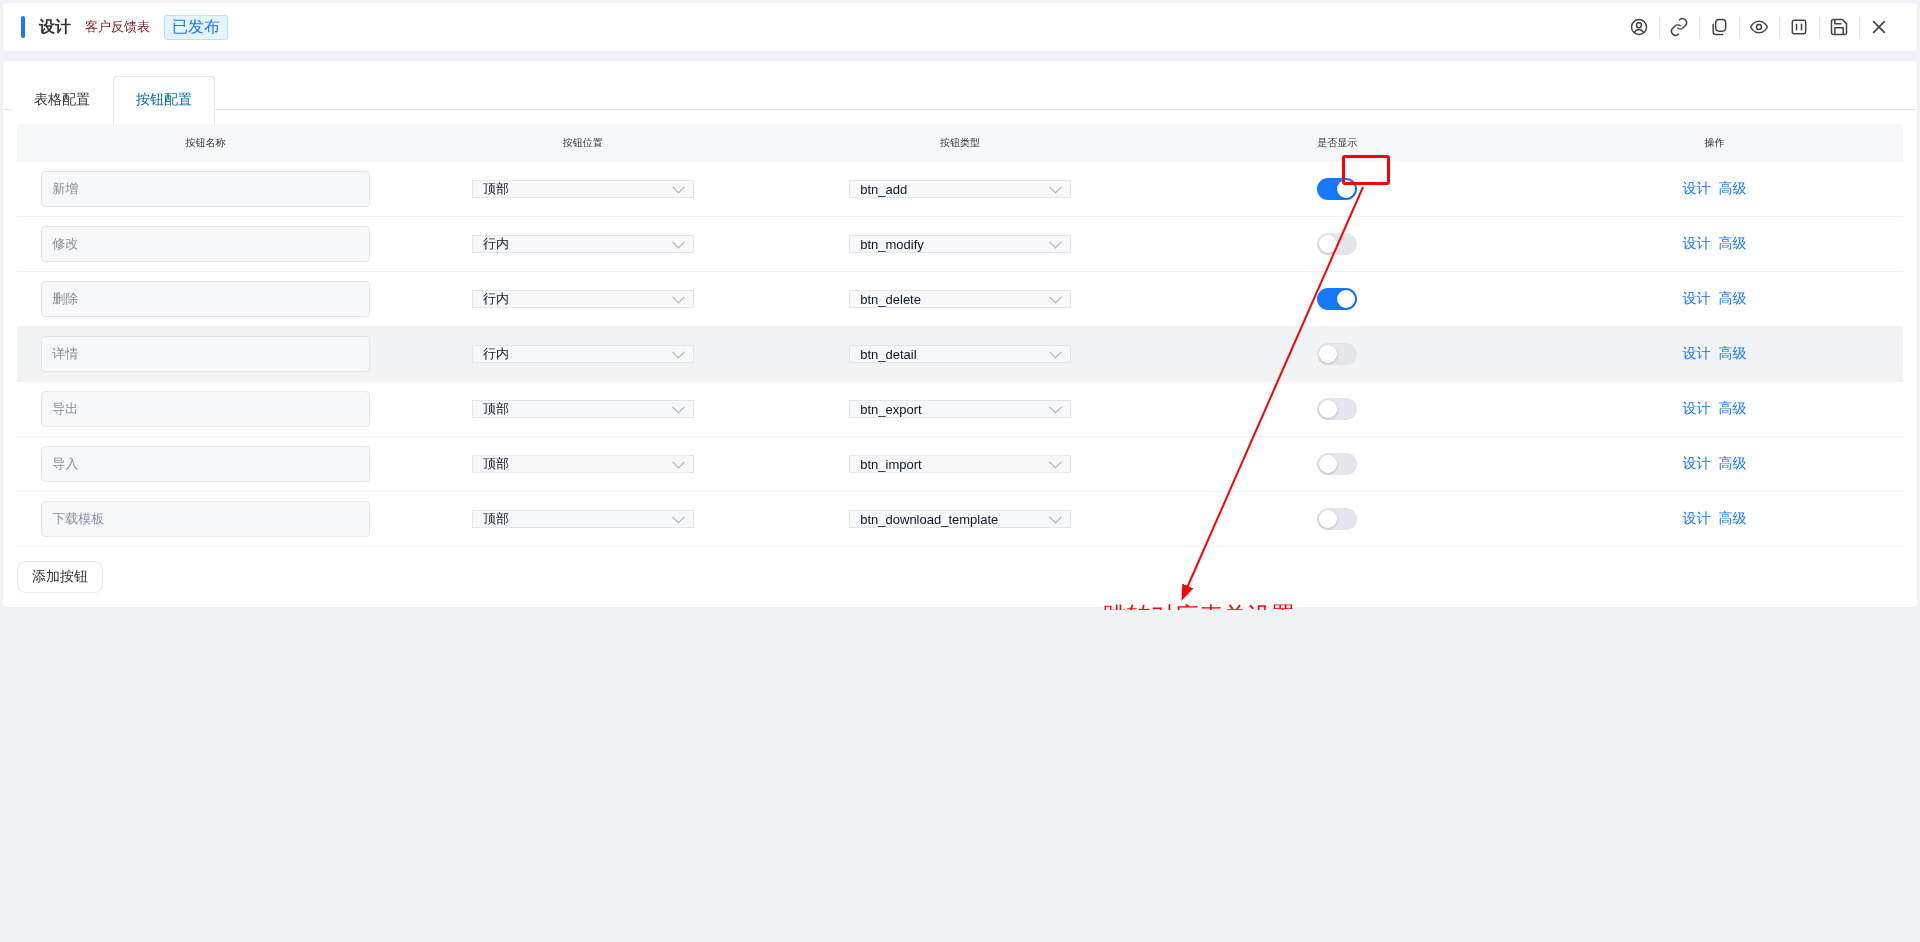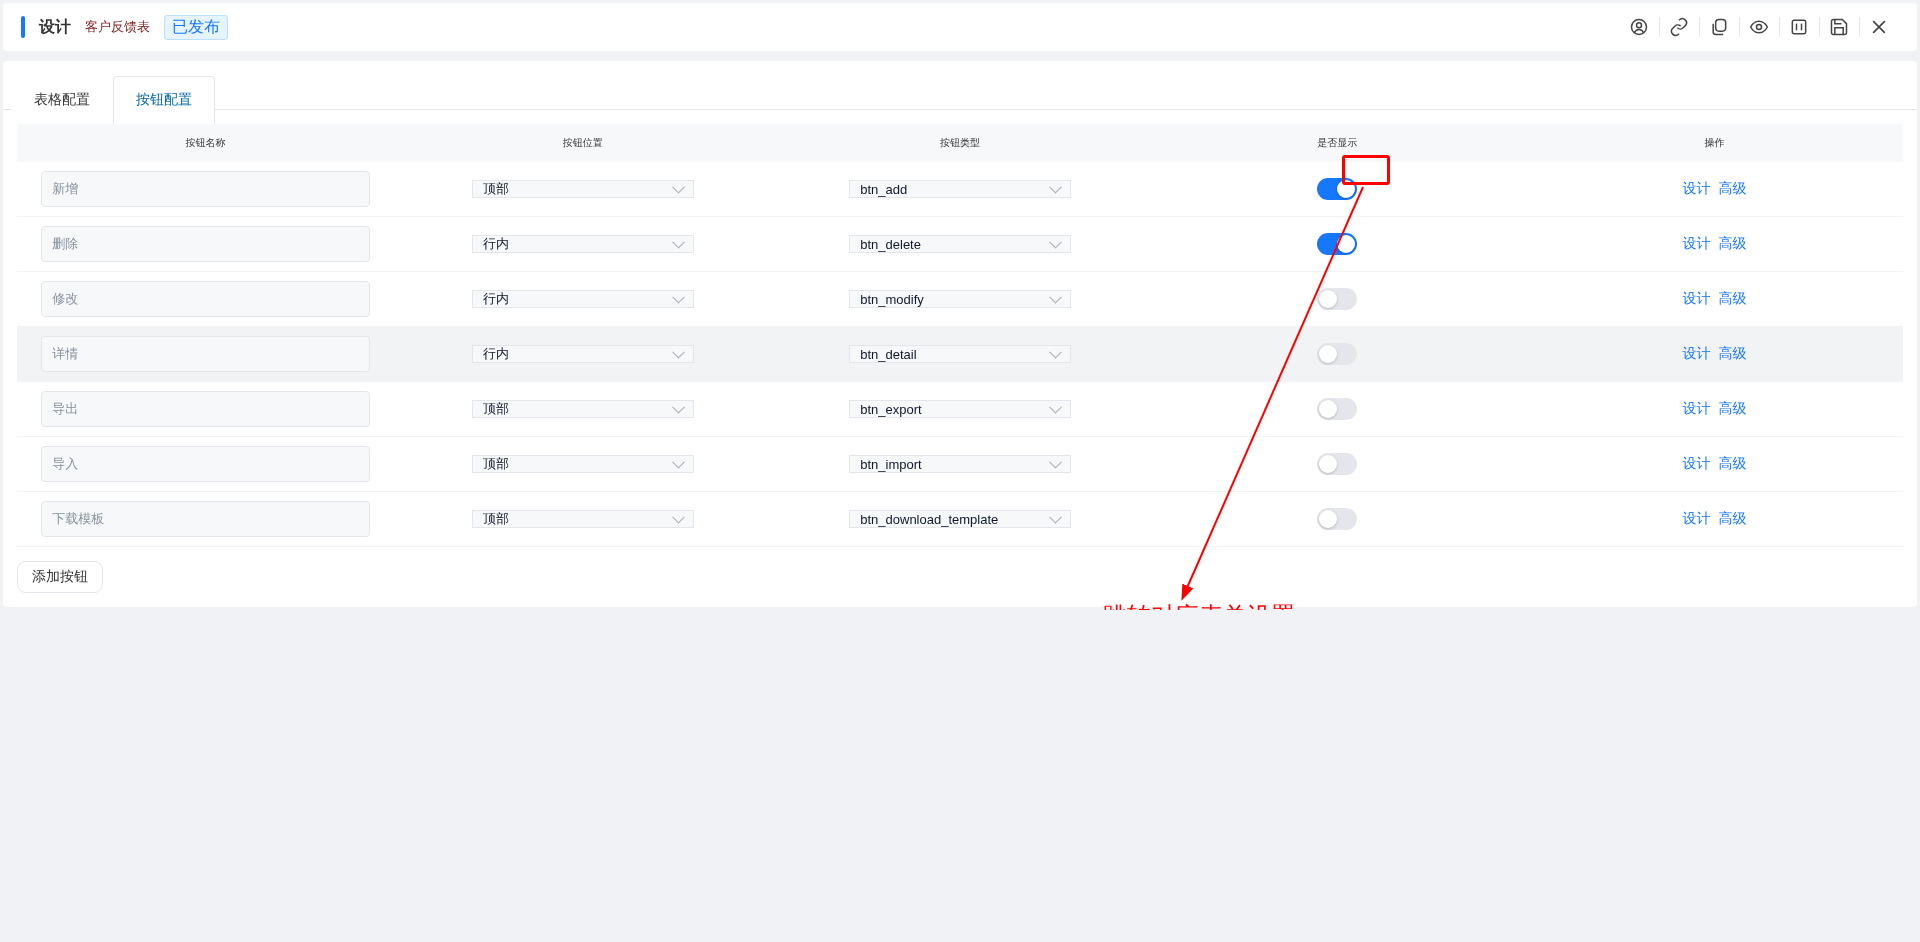--- a/index.html
+++ b/index.html
@@ -137,31 +137,31 @@
         </thead>
         <tbody id="table-body">
             <tr>
               <td><input class="txt-input" readonly="" value="新增" style=""></td>
               <td><div class="sel">顶部</div></td>
               <td><div class="sel">btn_add</div></td>
               <td><span class="switch on"></span></td>
               <td class="actions"><a>设计</a><a>高级</a></td>
             </tr>
             <tr>
+              <td><input class="txt-input" readonly="" value="修改" style=""></td>
+              <td><div class="sel">行内</div></td>
+              <td><div class="sel">btn_modify</div></td>
+              <td><span class="switch"></span></td>
+              <td class="actions"><a>设计</a><a>高级</a></td>
+            </tr>
+            <tr>
               <td><input class="txt-input" readonly="" value="删除" style=""></td>
               <td><div class="sel">行内</div></td>
               <td><div class="sel">btn_delete</div></td>
               <td><span class="switch on"></span></td>
-              <td class="actions"><a>设计</a><a>高级</a></td>
-            </tr>
-            <tr>
-              <td><input class="txt-input" readonly="" value="修改" style=""></td>
-              <td><div class="sel">行内</div></td>
-              <td><div class="sel">btn_modify</div></td>
-              <td><span class="switch"></span></td>
               <td class="actions"><a>设计</a><a>高级</a></td>
             </tr>
             <tr class="highlighted">
               <td><input class="txt-input" readonly="" value="详情" style=""></td>
               <td><div class="sel">行内</div></td>
               <td><div class="sel">btn_detail</div></td>
               <td><span class="switch"></span></td>
               <td class="actions"><a>设计</a><a>高级</a></td>
             </tr>
             <tr>

